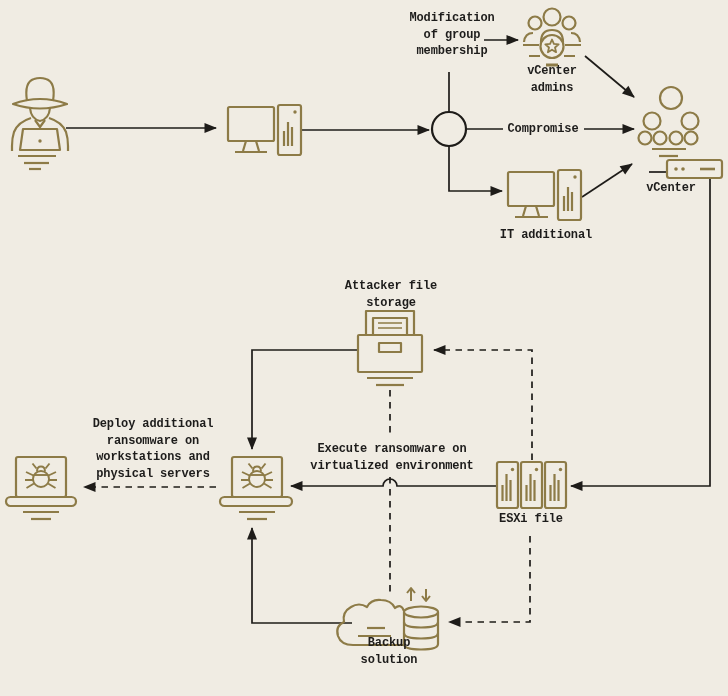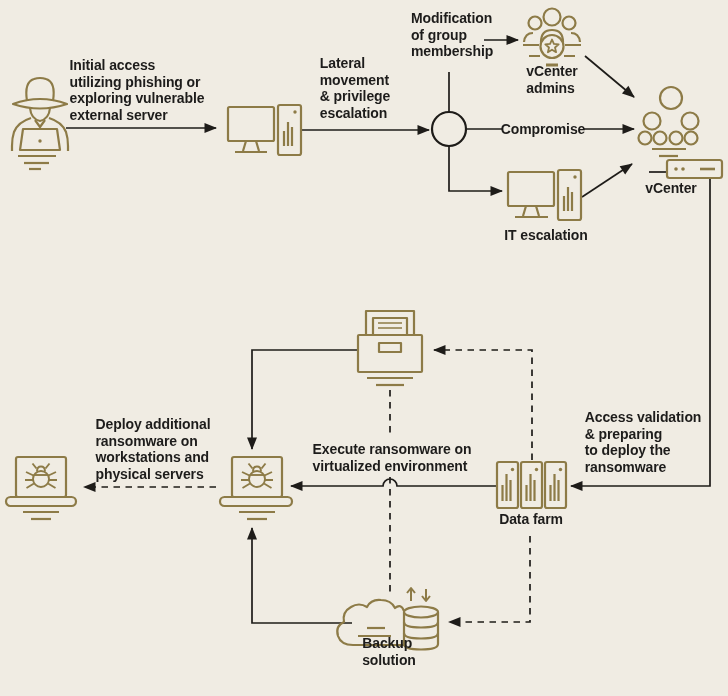--- a/index.html
+++ b/index.html
@@ -9,23 +9,23 @@
     --text:#1d1c1b;
   }
   html,body{margin:0;padding:0;background:var(--bg);}
   .stage{
     position:relative;width:728px;height:696px;background:var(--bg);
     font-family:"Liberation Sans",sans-serif;overflow:hidden;
   }
   .stage svg{position:absolute;left:0;top:0;}
   .lbl{
     position:absolute;transform:translateX(-50%);
-    text-align:left;white-space:pre;
-    font-weight:700;font-size:14px;line-height:16.5px;
-    color:var(--text);letter-spacing:-0.1px;
+    text-align:center;white-space:pre;
+    font-weight:700;font-size:12px;line-height:16.5px;
+    color:var(--text);letter-spacing:-0.1px;font-family:Liberation Mono, monospace;
   }
   .icon{stroke:var(--gold);fill:none;stroke-width:2.2;stroke-linejoin:round;}
   .icon-fill{fill:var(--gold);stroke:none;}
   .edge{stroke:var(--line);fill:none;stroke-width:1.7;}
   .edge-dash{stroke-dasharray:6.5 5.5;}
   .node-circle{stroke:var(--line);fill:var(--bg);stroke-width:2.2;}
 </style>
 </head>
 <body>
 
@@ -178,41 +178,31 @@
       <ellipse class="icon" cx="421" cy="612" rx="17" ry="5.5"></ellipse>
       <path class="icon" d="M 404 612 V 644 M 438 612 V 644"></path>
       <path class="icon" d="M 404 644 Q 404 649.5 421 649.5 Q 438 649.5 438 644"></path>
       <path class="icon" d="M 404 622 Q 404 627.5 421 627.5 Q 438 627.5 438 622"></path>
       <path class="icon" d="M 404 633 Q 404 638.5 421 638.5 Q 438 638.5 438 633"></path>
       <path class="icon" style="stroke-width:2" d="M 411 601 V 589 M 407 593 L 411 588 L 415 593"></path>
       <path class="icon" style="stroke-width:2" d="M 426 589 V 600 M 422 596 L 426 601 L 430 596"></path>
     </g>
   </svg>
 
-  <div class="lbl" style="left:137px;top:57px">Initial access
-utilizing phishing or
-exploring vulnerable
-external server</div>
-  <div class="lbl" style="left:355px;top:55px">Lateral
-movement
-&amp; privilege
-escalation</div>
   <div class="lbl" style="left:452px;top:10px">Modification
 of group
 membership</div>
   <div class="lbl" style="left:552px;top:63px">vCenter
 admins</div>
   <div class="lbl" style="left:543px;top:121px">Compromise</div>
   <div class="lbl" style="left:671px;top:180px">vCenter</div>
-  <div class="lbl" style="left:546px;top:227px">IT escalation</div>
-  <div class="lbl" style="left:643px;top:409px">Access validation
-&amp; preparing
-to deploy the
-ransomware</div>
-  <div class="lbl" style="left:531px;top:511px">Data farm</div>
+  <div class="lbl" style="left:546px;top:227px">IT additional</div>
+  <div class="lbl" style="left:391px;top:278px">Attacker file
+storage</div>
+  <div class="lbl" style="left:531px;top:511px">ESXi file</div>
   <div class="lbl" style="left:392px;top:441px">Execute ransomware on
 virtualized environment</div>
   <div class="lbl" style="left:153px;top:416px">Deploy additional
 ransomware on
 workstations and
 physical servers</div>
   <div class="lbl" style="left:389px;top:635px">Backup
 solution</div>
 
 </div>

